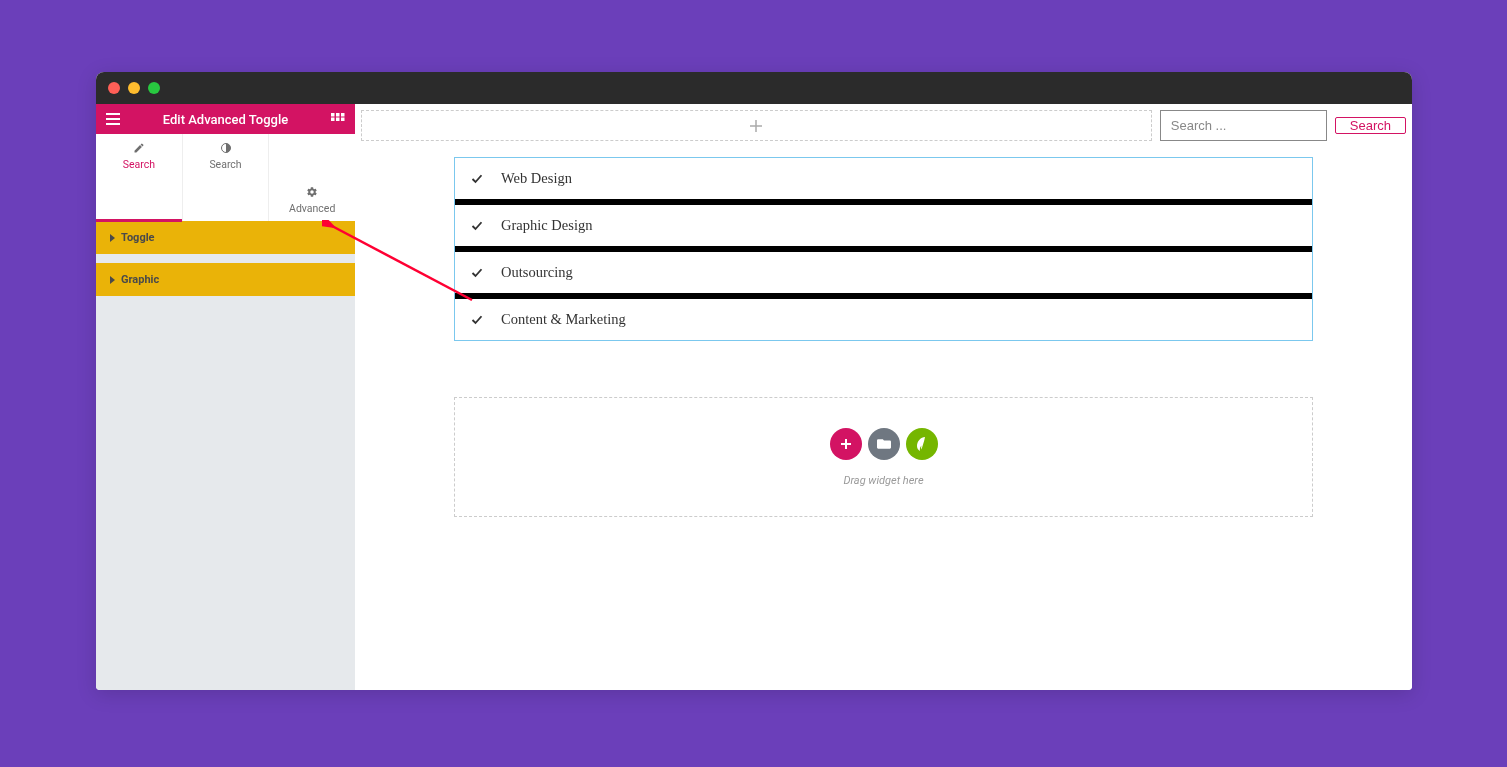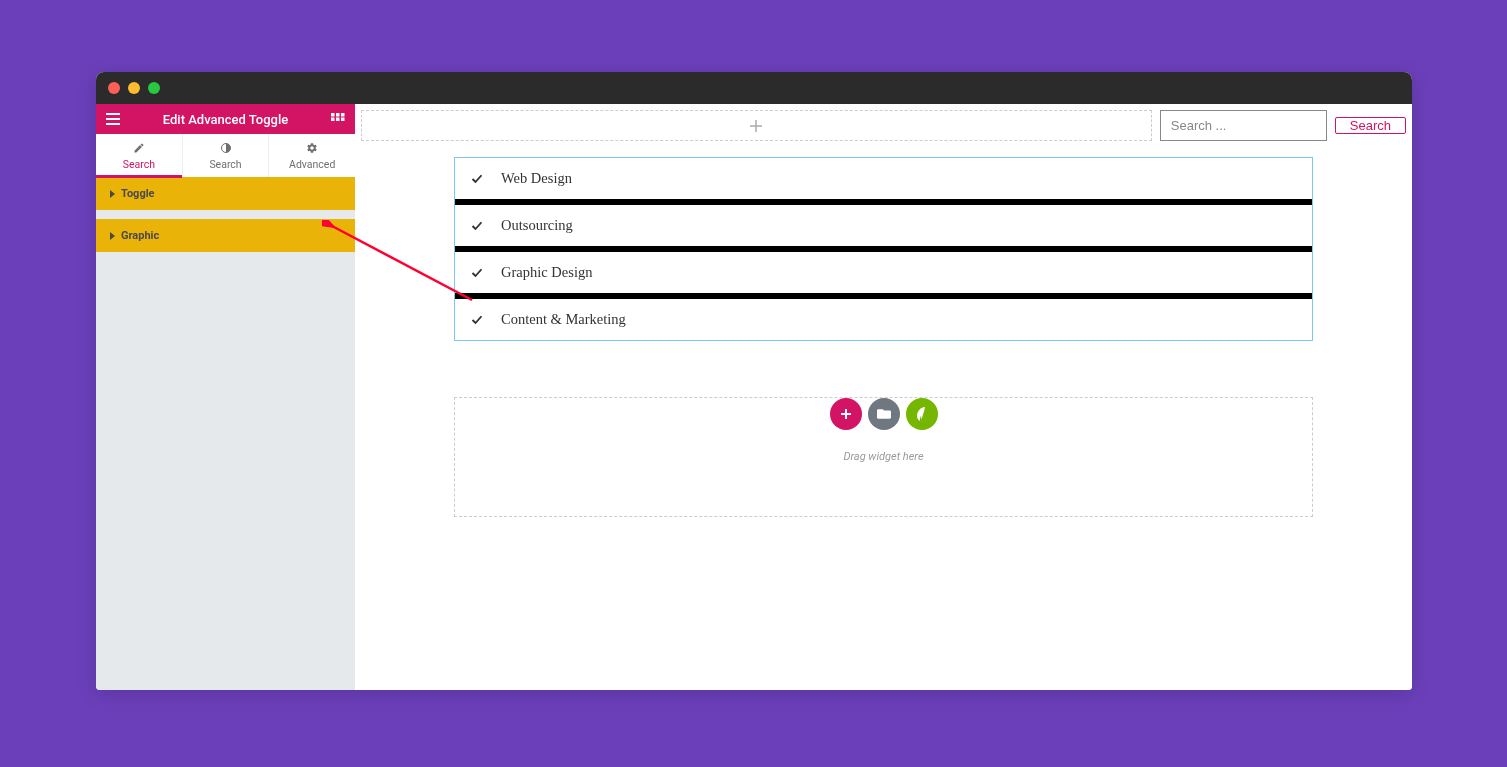--- a/index.html
+++ b/index.html
@@ -73,21 +73,21 @@
   .tab {
     flex: 1;
     text-align: center;
     padding: 8px 0 6px 0;
     font-size: 10.5px;
     color: #6f6f6f;
     border-right: 1px solid #eee;
     cursor: pointer;
     position: relative;
   }
-  .tab:last-child { border-right: none; }
+  .tab:last-child { border-right: none; margin-top: 44px; }
   .tab.active {
     color: #d31363;
   }
   .tab.active::after {
     content: "";
     position: absolute;
     left: 0; right: 0; bottom: -1px;
     height: 3px;
     background: #d31363;
   }
@@ -194,21 +194,22 @@
   .toggle-row:last-child { border-bottom: none; text-align: center; }
   .check-icon { color: #333; flex-shrink: 0; }
 
   .drop-widget {
     margin: 56px 93px 0 93px;
     border: 1px dashed #ccc;
     height: 120px;
     display: flex;
     flex-direction: column;
     align-items: center;
-    gap: 20px;
+    justify-content: center;
+    gap: 14px;
   }
   .drop-btns {
     display: flex;
     gap: 6px;
   }
   .circle-btn {
     width: 32px; height: 32px;
     border-radius: 50%;
     display: flex;
     align-items: center;
@@ -321,27 +322,27 @@
         <div class="toggle-row">
           <svg class="check-icon" width="12" height="12" viewBox="0 0 16 16">
               <path d="M2 8l4 4 8-9" stroke="#333" stroke-width="2.5" fill="none"></path>
             </svg>
           <span>Web Design</span>
         </div>
         <div class="toggle-row">
           <svg class="check-icon" width="12" height="12" viewBox="0 0 16 16">
               <path d="M2 8l4 4 8-9" stroke="#333" stroke-width="2.5" fill="none"></path>
             </svg>
-          <span>Outsourcing</span>
+          <span>Graphic Design</span>
         </div>
         <div class="toggle-row">
           <svg class="check-icon" width="12" height="12" viewBox="0 0 16 16">
               <path d="M2 8l4 4 8-9" stroke="#333" stroke-width="2.5" fill="none"></path>
             </svg>
-          <span>Graphic Design</span>
+          <span>Outsourcing</span>
         </div>
         <div class="toggle-row">
           <svg class="check-icon" width="12" height="12" viewBox="0 0 16 16">
               <path d="M2 8l4 4 8-9" stroke="#333" stroke-width="2.5" fill="none"></path>
             </svg>
           <span>Content &amp; Marketing</span>
         </div>
       </div>
 
       <div class="drop-widget">

